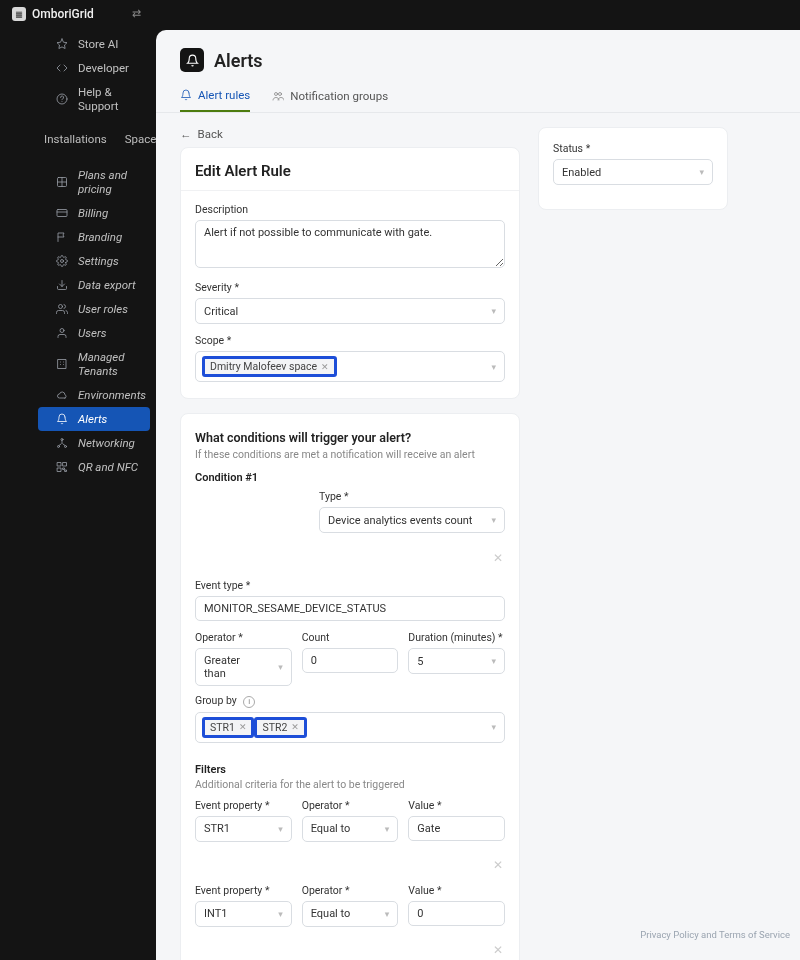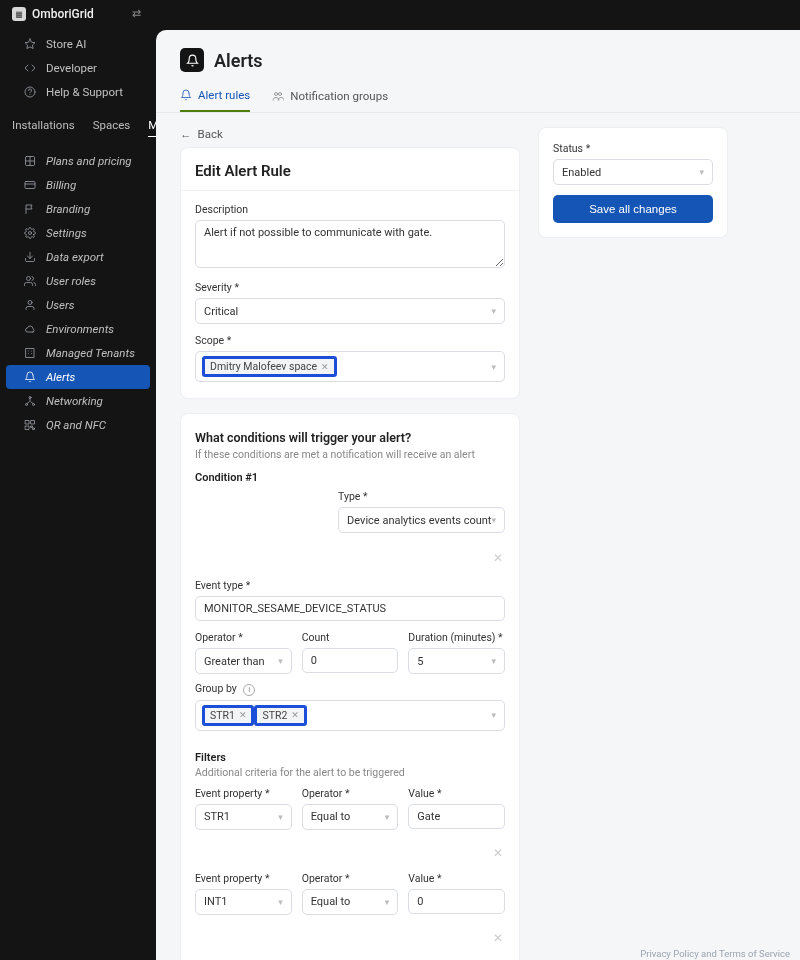--- a/index.html
+++ b/index.html
@@ -38,20 +38,21 @@
 
   
   .app {
     display: flex;
     height: calc(100% - 28px);
   }
   .sidebar {
     width: 156px;
     background: #141414;
     padding-top: 4px;
+    padding-left: 32px;
   }
   .side-item {
     display: flex;
     align-items: center;
     padding: 5px 10px 5px 18px;
     color: #c0c0c0;
     font-size: 11.5px;
     cursor: pointer;
     border-radius: 4px;
     margin: 0 6px;
@@ -153,21 +154,21 @@
     padding:5px 8px;
     font-size:11px;
     color:#333;
     background:#fff;
     font-family:inherit;
     position:relative;
   }
   .textarea { min-height:48px; resize:vertical;}
   .select {
     display:flex; justify-content:space-between; align-items:center;
-    cursor:pointer; min-height:26px;
+    cursor:pointer; min-height:26px;gap:19px;
   }
   .select .val { color:#333;}
   .caret { color:#bbb; font-size:9px;}
 
   .tag {
     display:inline-flex; align-items:center;
     background:#f3f4f6; border:3px solid #1d4ed8;
     border-radius:3px; padding:1px 5px; font-size:10.5px;
     color:#444;
   }
@@ -201,21 +202,21 @@
     color:#fff;
     border:none;
     border-radius:5px;
     padding:8px 0;
     font-size:11.5px;
     cursor:pointer;
   }
 
   .footer-link {
     position:absolute;
-    bottom:1px; right:10px;
+    bottom:20px; right:10px;
     font-size:9.5px; color:#9aa4b0;
   }
 
   .info-ico {
     display:inline-flex; width:12px;height:12px;
     border:1px solid #aaa; border-radius:50%;
     font-size:8px; align-items:center; justify-content:center;
     color:#888; margin-left:4px;
   }
 
@@ -330,36 +331,36 @@
             <svg width="12" height="12" viewBox="0 0 24 24" stroke="#9aa0a8" stroke-width="1.6" fill="none" stroke-linecap="round" stroke-linejoin="round">
               <path d="M20 21v-2a4 4 0 00-4-4H8a4 4 0 00-4 4v2"></path>
               <circle cx="12" cy="7" r="4"></circle>
             </svg>
           </span>
           <span>Users</span>
         </div>
         <div class="side-item">
           <span class="ico">
             <svg width="12" height="12" viewBox="0 0 24 24" stroke="#9aa0a8" stroke-width="1.6" fill="none" stroke-linecap="round" stroke-linejoin="round">
-              <path d="M18 18H7a4 4 0 010-8 5.5 5.5 0 0110.8 1.5A3.5 3.5 0 0118 18z"></path>
-            </svg>
-          </span>
-          <span>Environments</span>
-        </div>
-        <div class="side-item">
-          <span class="ico">
-            <svg width="12" height="12" viewBox="0 0 24 24" stroke="#9aa0a8" stroke-width="1.6" fill="none" stroke-linecap="round" stroke-linejoin="round">
               <rect x="4" y="3" width="16" height="18"></rect>
               <line x1="9" y1="8" x2="9" y2="8"></line>
               <line x1="15" y1="8" x2="15" y2="8"></line>
               <line x1="9" y1="13" x2="9" y2="13"></line>
               <line x1="15" y1="13" x2="15" y2="13"></line>
             </svg>
           </span>
           <span>Managed Tenants</span>
+        </div>
+        <div class="side-item">
+          <span class="ico">
+            <svg width="12" height="12" viewBox="0 0 24 24" stroke="#9aa0a8" stroke-width="1.6" fill="none" stroke-linecap="round" stroke-linejoin="round">
+              <path d="M18 18H7a4 4 0 010-8 5.5 5.5 0 0110.8 1.5A3.5 3.5 0 0118 18z"></path>
+            </svg>
+          </span>
+          <span>Environments</span>
         </div>
         <div class="side-item active">
           <span class="ico">
             <svg width="12" height="12" viewBox="0 0 24 24" stroke="#fff" stroke-width="1.6" fill="none" stroke-linecap="round" stroke-linejoin="round">
               <path d="M18 8a6 6 0 10-12 0c0 7-3 9-3 9h18s-3-2-3-9"></path>
               <path d="M13.7 21a2 2 0 01-3.4 0"></path>
             </svg>
           </span>
           <span>Alerts</span>
         </div>
@@ -584,20 +585,19 @@
 
       <div class="col-right">
         <div class="card">
           <div class="field" style="margin-bottom:10px;">
             <span class="field-label req">Status</span>
             <div class="select">
               <span class="val">Enabled</span>
               <span class="caret">▾</span>
             </div>
           </div>
-          <button class="btn-primary">Save all changes</button>
         </div>
       </div>
     </div>
 
     <div class="footer-link">Privacy Policy and Terms of Service</div>
   </div>
 </div>
 
 </body></html>

